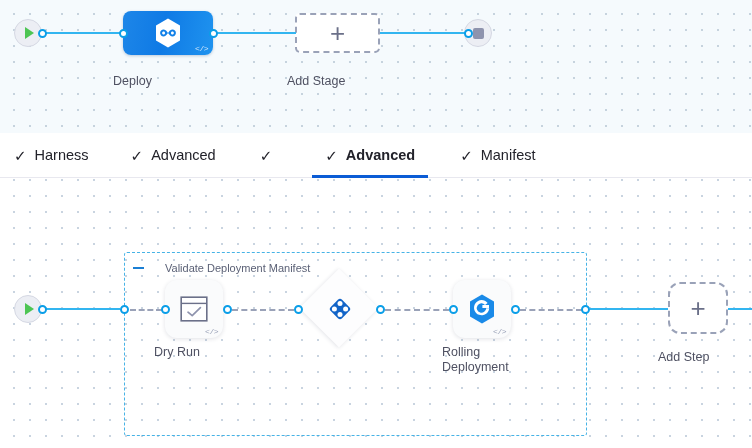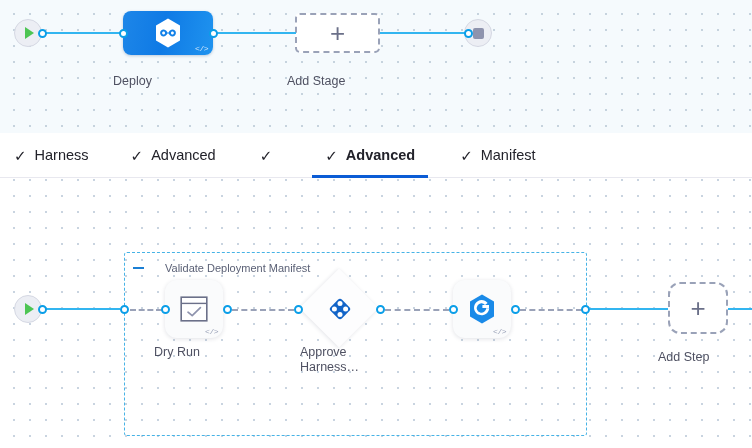--- a/index.html
+++ b/index.html
@@ -233,35 +233,35 @@
 
     <div class="diamond-tile" style="left:311px; top:102px;"></div>
     <svg class="diamond-icon" style="left:325px; top:116px; width:30px; height:30px; position:absolute;" viewBox="0 0 30 30">
       <rect x="7" y="7" width="16" height="16" rx="3" transform="rotate(45 15 15)" fill="#1264c8"></rect>
       <circle cx="15" cy="9.4" r="2.5" fill="#ffffff"></circle>
       <circle cx="15" cy="20.6" r="2.5" fill="#ffffff"></circle>
       <circle cx="9.4" cy="15" r="2.5" fill="#ffffff"></circle>
       <circle cx="20.6" cy="15" r="2.5" fill="#ffffff"></circle>
     </svg>
     <div class="port" style="left:376px; top:126.5px;"></div>
-    <div class="node-label" style="left:300px; top:167px; width:80px;">Approve
-Harness…</div>
 
     <div class="line-dash" style="left:385px; top:130.5px; width:64px;"></div>
     <div class="port" style="left:449px; top:126.5px;"></div>
 
     <div class="step-tile" style="left:453px; top:102px;">
       <svg style="width:30px;height:32px;" viewBox="0 0 30 32">
         <path d="M15 1.6 L27 8.4 L27 23.6 L15 30.4 L3 23.6 L3 8.4 Z" fill="#1a8ae8"></path>
         <path d="M20.6 10.0 a7.6 7.6 0 1 0 1.6 5.2 h-3.0 a4.7 4.7 0 1 1 -1.2 -3.3 z" fill="#ffffff"></path>
         <path d="M15.4 12.0 l6.6 0 l0 3.0 l-6.6 0 z" fill="#ffffff"></path>
       </svg>
       <span class="code-badge dark">&lt;/&gt;</span>
     </div>
     <div class="port" style="left:511px; top:126.5px;"></div>
+    <div class="node-label" style="left:442px; top:167px; width:82px;">Rolling
+Deployment</div>
 
     <div class="line-dash" style="left:520px; top:130.5px; width:62px;"></div>
     <div class="port" style="left:581px; top:126.5px;"></div>
 
     <div class="line-solid" style="left:590px; top:129.5px; width:78px;"></div>
 
     <div class="add-tile" style="left:668px; top:304px; width:60px; height:52px; border-radius:12px; top:104px;">
       <span class="plus">+</span>
     </div>
     <div class="node-label" style="left:658px; top:172px; width:82px;">Add Step</div>

